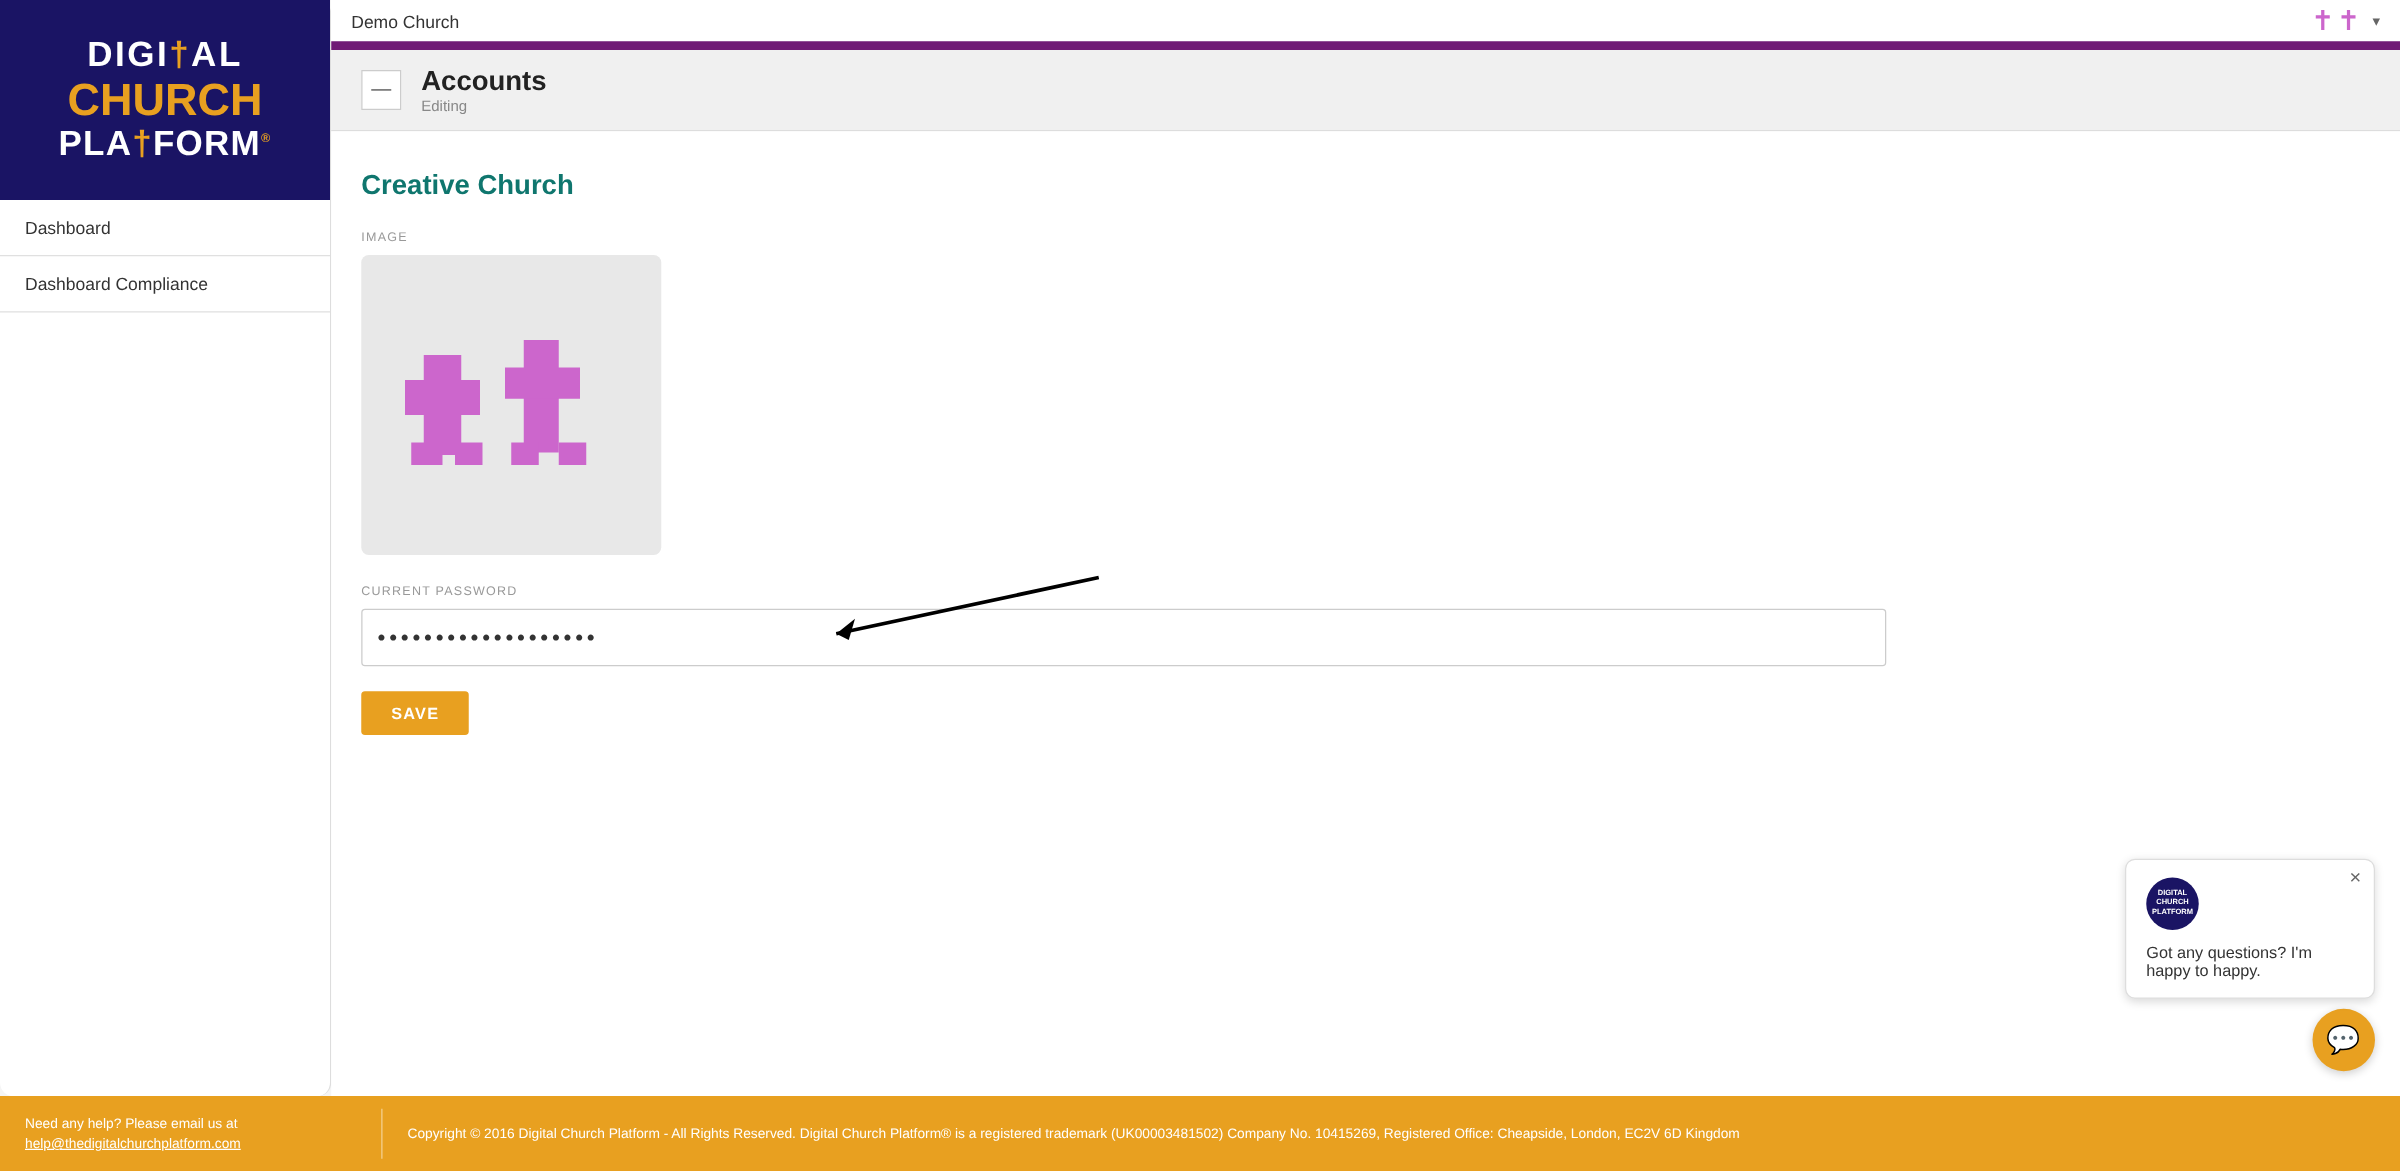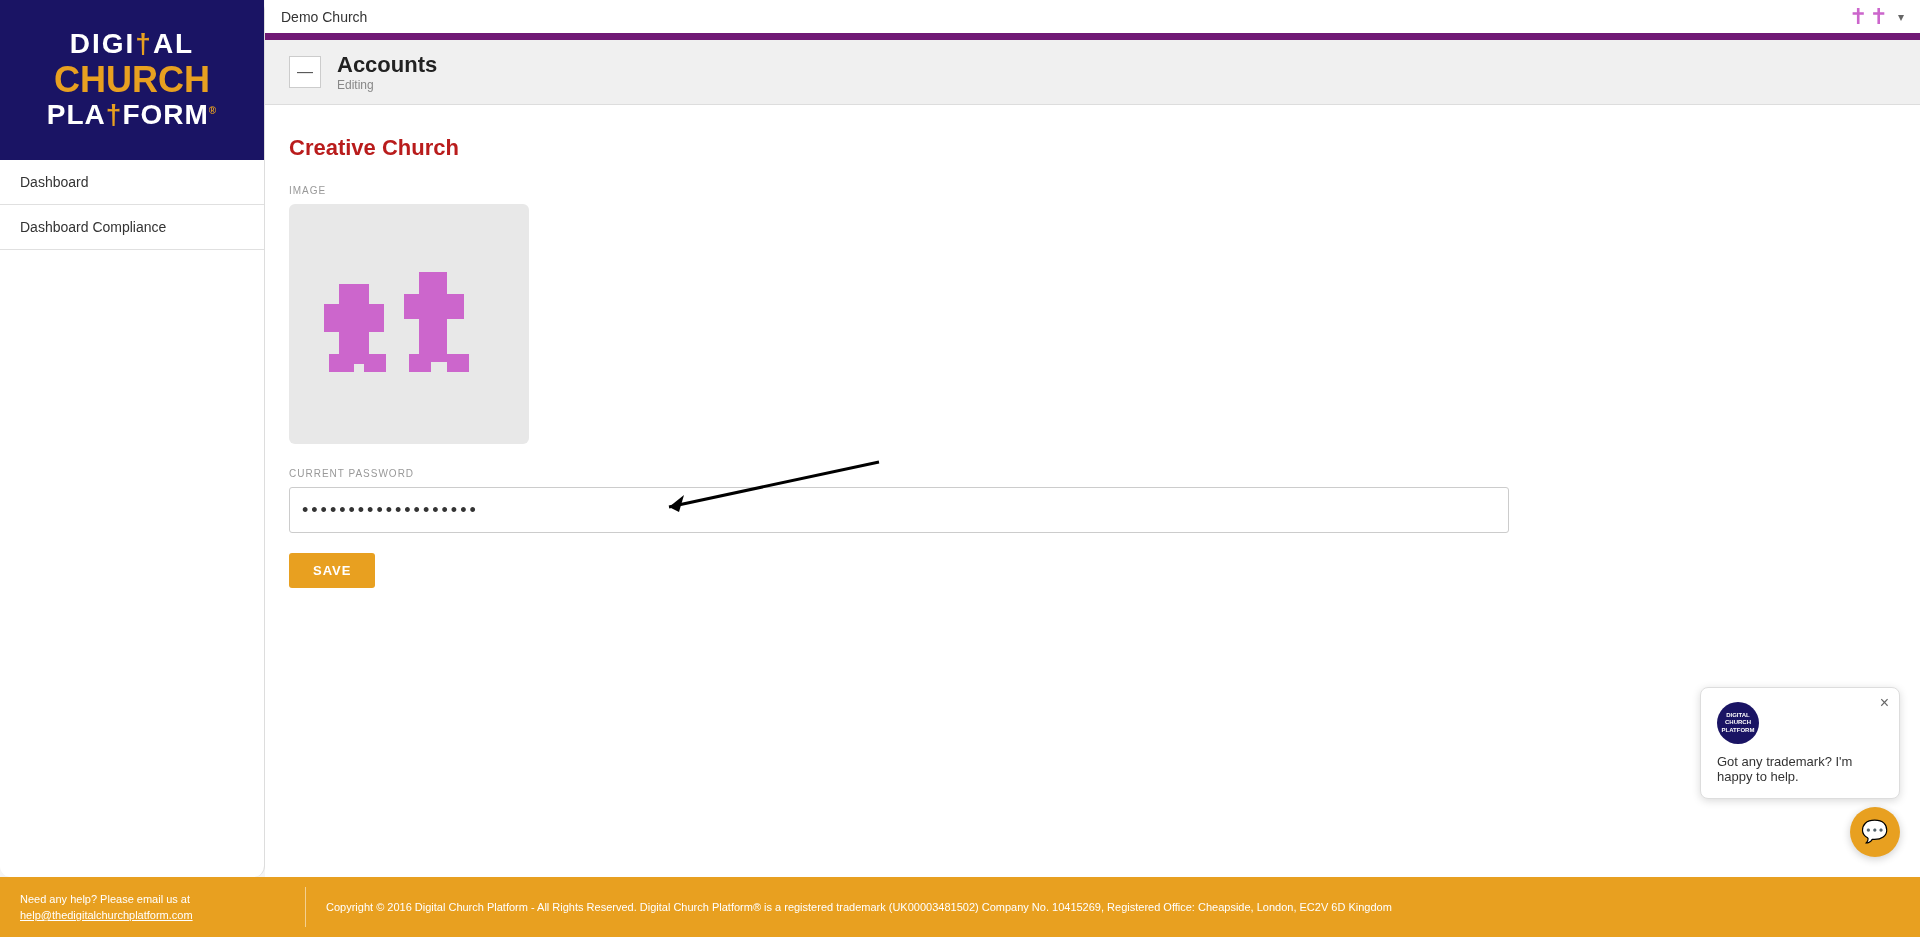--- a/index.html
+++ b/index.html
@@ -156,21 +156,21 @@
 
     
     .content-area {
       padding: 30px 24px;
       background: #ffffff;
       flex: 1;
     }
     .content-title {
       font-size: 22px;
       font-weight: 600;
-      color: #b91c1c;
+      color: #0f766e;
       margin-bottom: 24px;
     }
 
     
     .field-label {
       font-size: 10px;
       text-transform: uppercase;
       color: #999;
       letter-spacing: 1px;
       margin-bottom: 8px;
@@ -413,18 +413,18 @@
   <div class="footer-divider"></div>
   <div class="footer-right">Copyright © 2016 Digital Church Platform - All Rights Reserved. Digital Church Platform® is a registered trademark (UK00003481502) Company No. 10415269, Registered Office: Cheapside, London, EC2V 6D Kingdom</div>
 </div>
 
 <div class="chat-widget">
   <div class="chat-bubble">
     <span class="chat-close">×</span>
     <div style="width:42px;height:42px;background:#1a1464;border-radius:50%;display:flex;align-items:center;justify-content:center;margin-bottom:10px;">
       <span style="color:#fff;font-size:6px;text-align:center;font-weight:bold;line-height:1.2;">DIGITAL<br>CHURCH<br>PLATFORM</span>
     </div>
-    <span>Got any trademark? I'm happy to help.</span>
+    <span>Got any questions? I'm happy to happy.</span>
   </div>
   <div class="chat-trigger">
     <span class="chat-trigger-icon">💬</span>
   </div>
 </div>
 
 </body></html>

